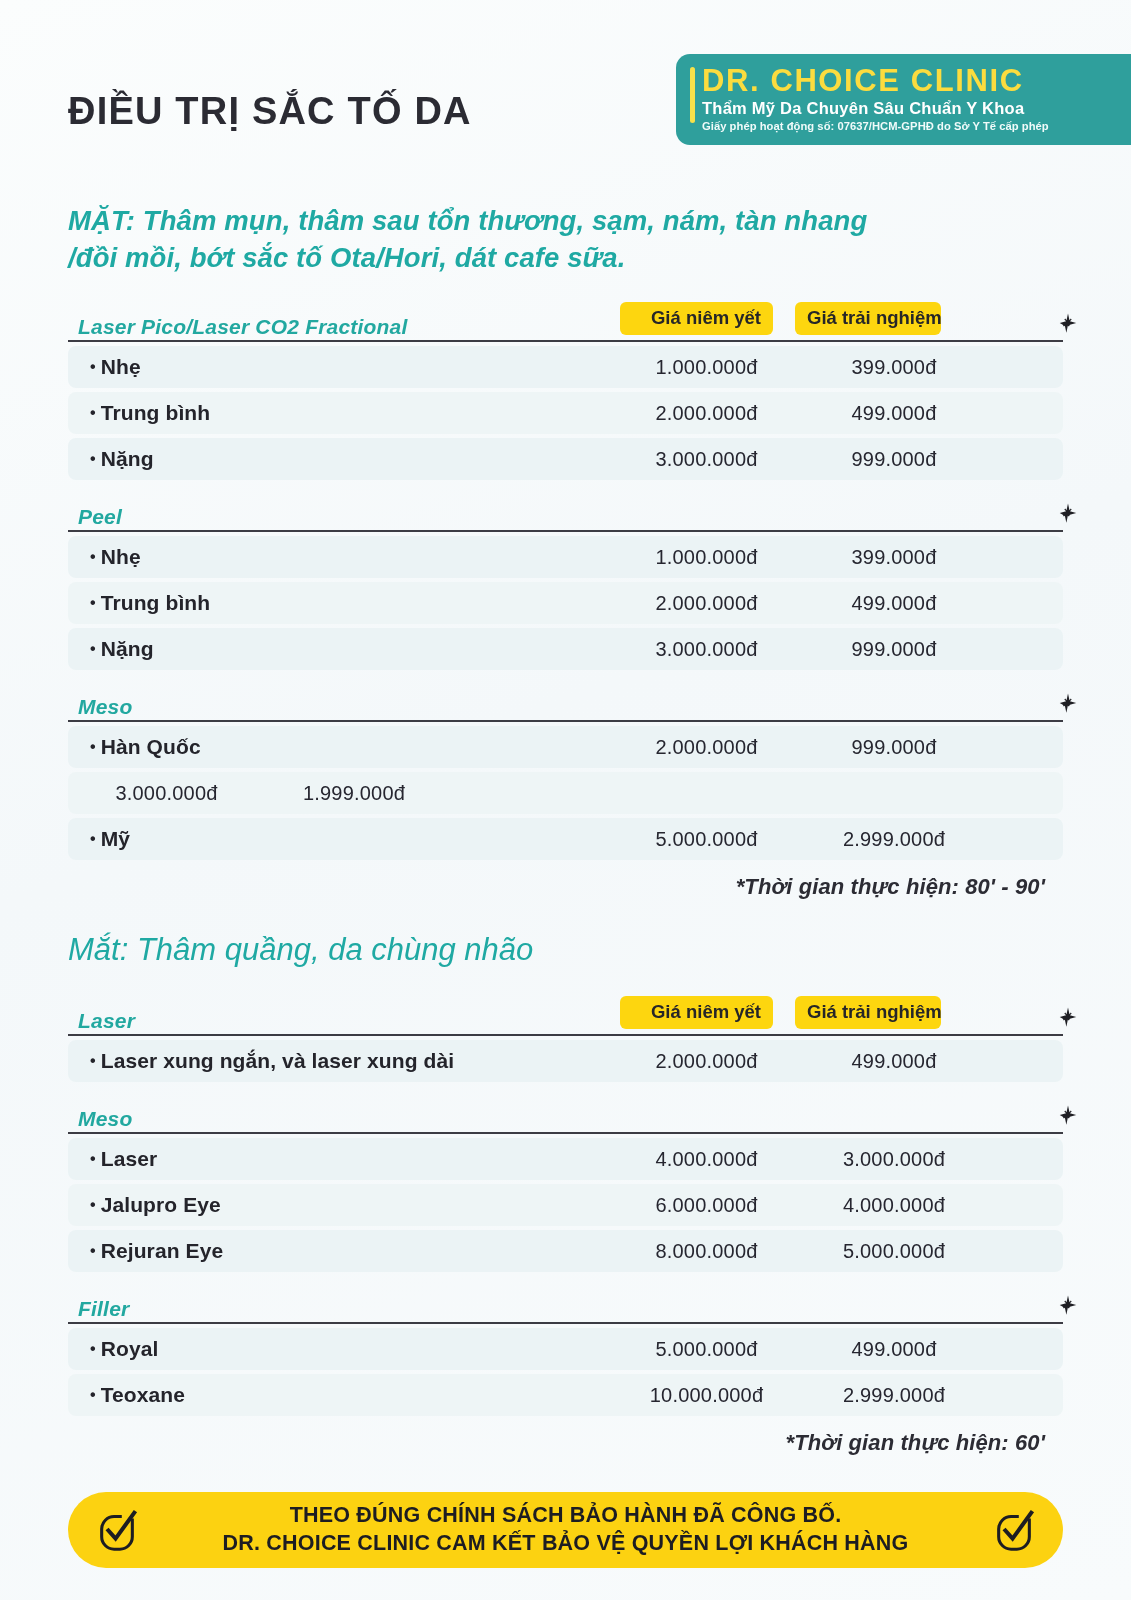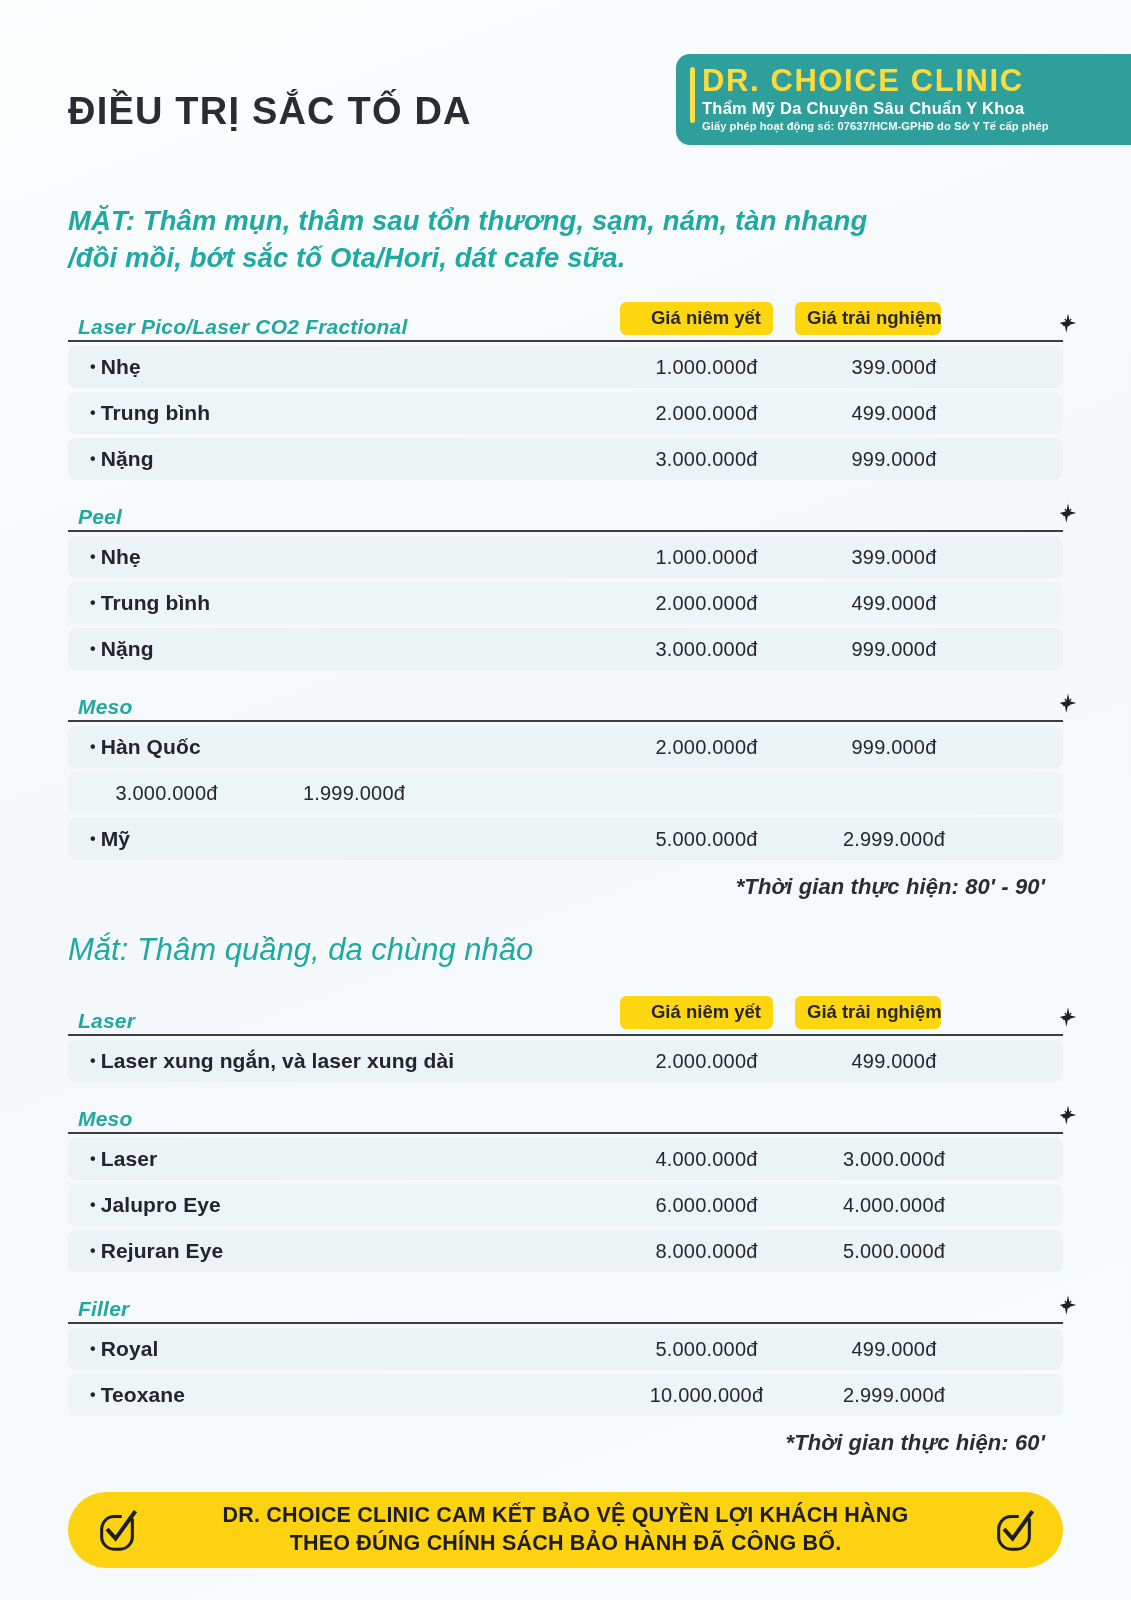--- a/index.html
+++ b/index.html
@@ -396,22 +396,22 @@
   </div>
 
   <div class="note">*Thời gian thực hiện: 60'</div>
 
   <div class="footer-banner">
     <svg class="check-icon" viewBox="0 0 48 48">
       <path fill="none" stroke="currentColor" stroke-width="3.2" d="M40 12v19a13 13 0 0 1-13 13h-6A13 13 0 0 1 8 31v-8A13 13 0 0 1 21 10h8"></path>
       <path fill="none" stroke="currentColor" stroke-width="4.2" stroke-linecap="square" d="M15 24.5 22.5 33 42 6"></path>
     </svg>
     <div class="footer-text">
+      <span class="line">THEO ĐÚNG CHÍNH SÁCH BẢO HÀNH ĐÃ CÔNG BỐ.</span>
       <span class="line">DR. CHOICE CLINIC CAM KẾT BẢO VỆ QUYỀN LỢI KHÁCH HÀNG</span>
-      <span class="line">THEO ĐÚNG CHÍNH SÁCH BẢO HÀNH ĐÃ CÔNG BỐ.</span>
     </div>
     <svg class="check-icon" viewBox="0 0 48 48">
       <path fill="none" stroke="currentColor" stroke-width="3.2" d="M40 12v19a13 13 0 0 1-13 13h-6A13 13 0 0 1 8 31v-8A13 13 0 0 1 21 10h8"></path>
       <path fill="none" stroke="currentColor" stroke-width="4.2" stroke-linecap="square" d="M15 24.5 22.5 33 42 6"></path>
     </svg>
   </div>
 
 </div>
 
 </body></html>

